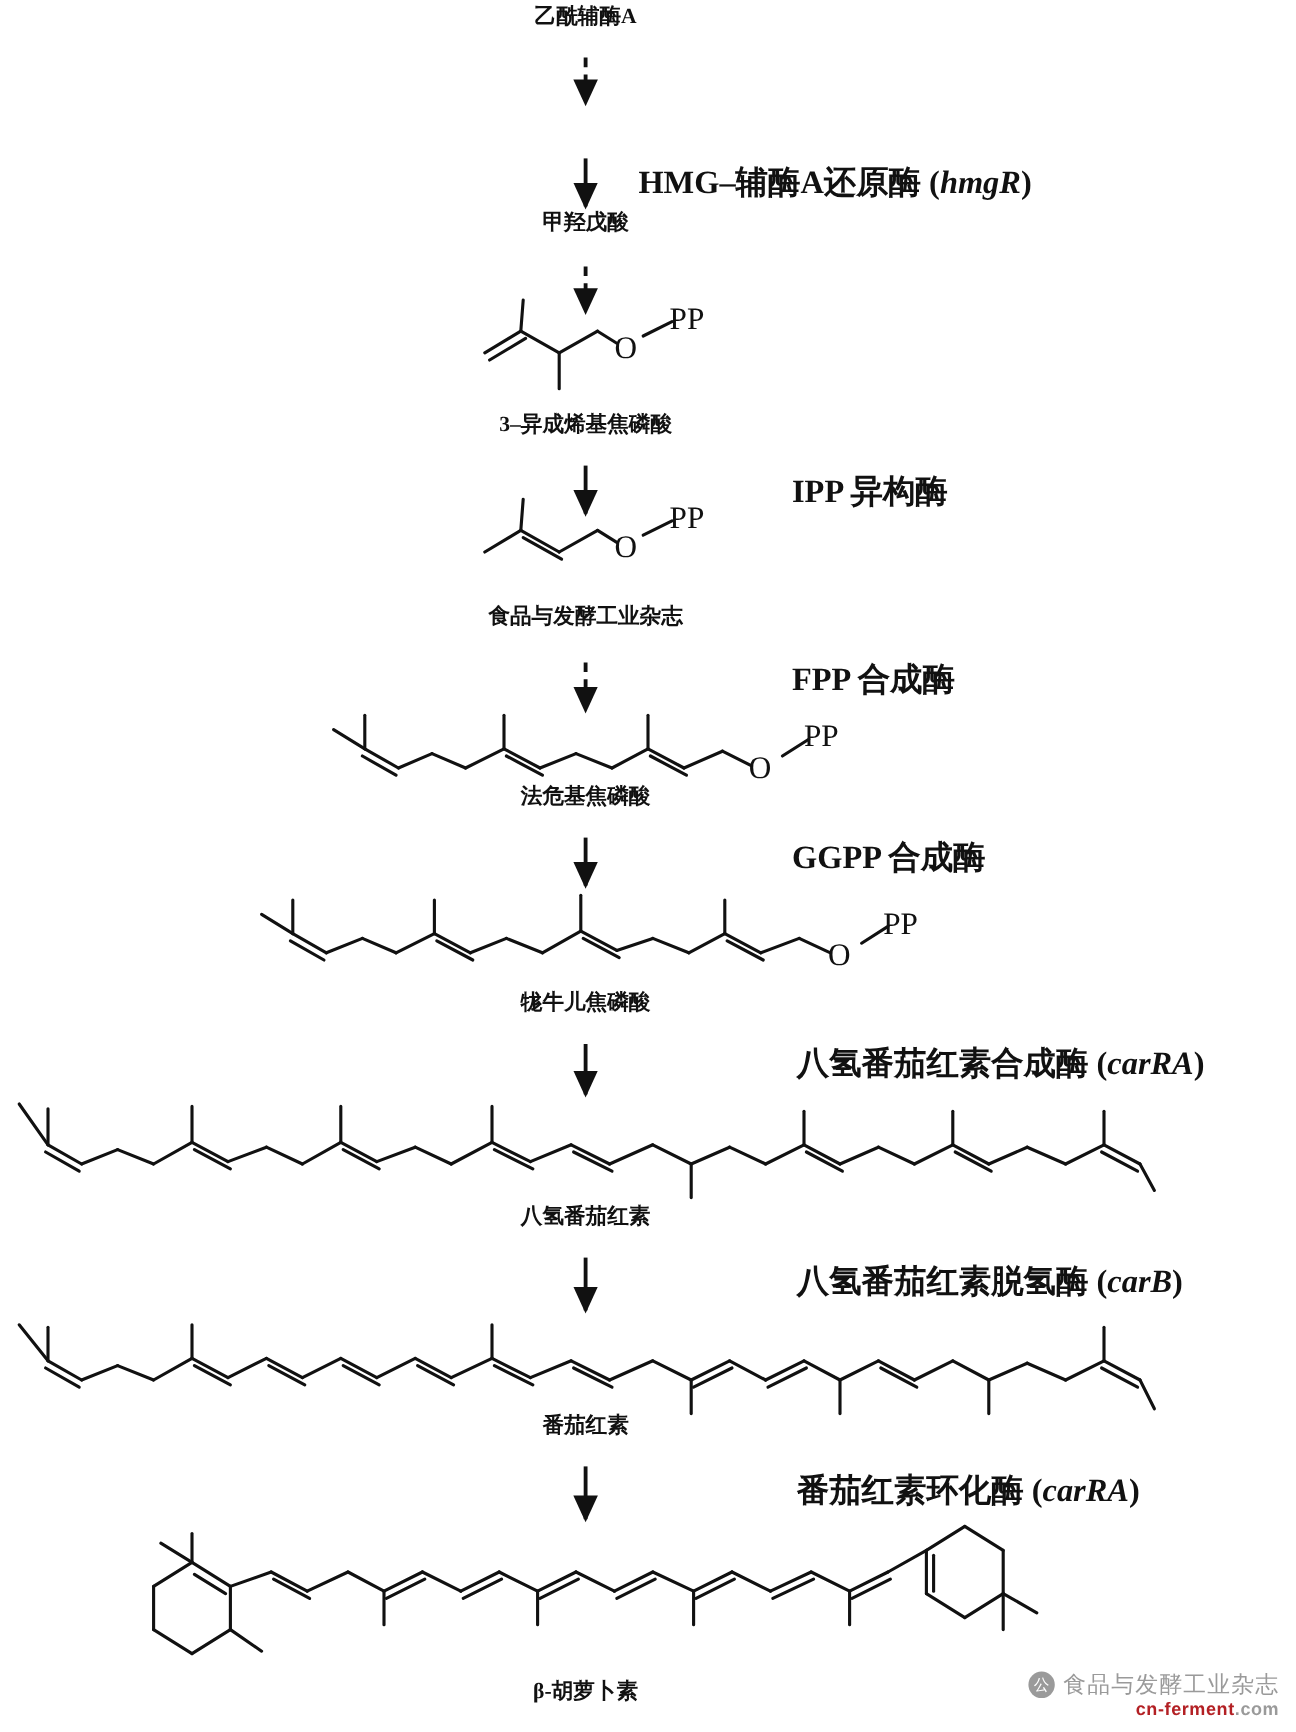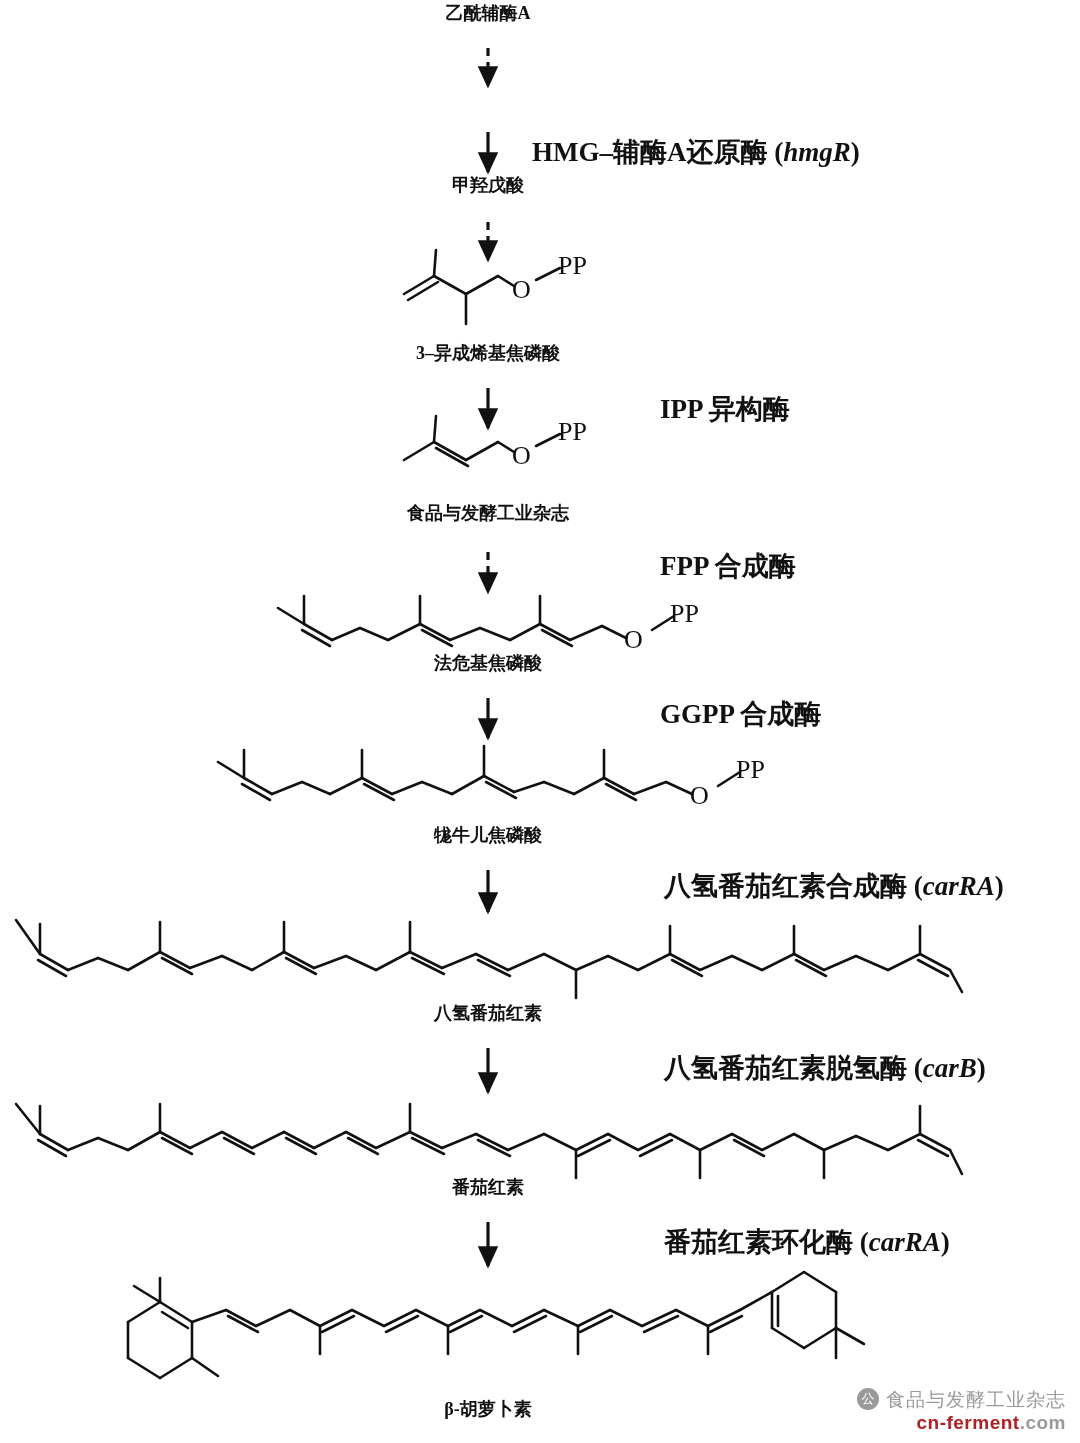--- a/index.html
+++ b/index.html
@@ -69,21 +69,21 @@
   }
   .wm-text {
     font-family: "Liberation Sans", sans-serif;
     font-size: 19px;
     color: #9a9a9a;
     letter-spacing: 1px;
     text-align: center;
   }
   .wm-url {
     font-family: "Liberation Sans", sans-serif;
-    font-size: 19px;
+    font-size: 15px;
     font-weight: 700;
     letter-spacing: 0.5px;
   }
   .wm-url .cn { color: #b32024; }
   .wm-url .dot { color: #9a9a9a; }
   .wm-badge {
     width: 22px;
     height: 22px;
     border-radius: 50%;
     background: #9a9a9a;

